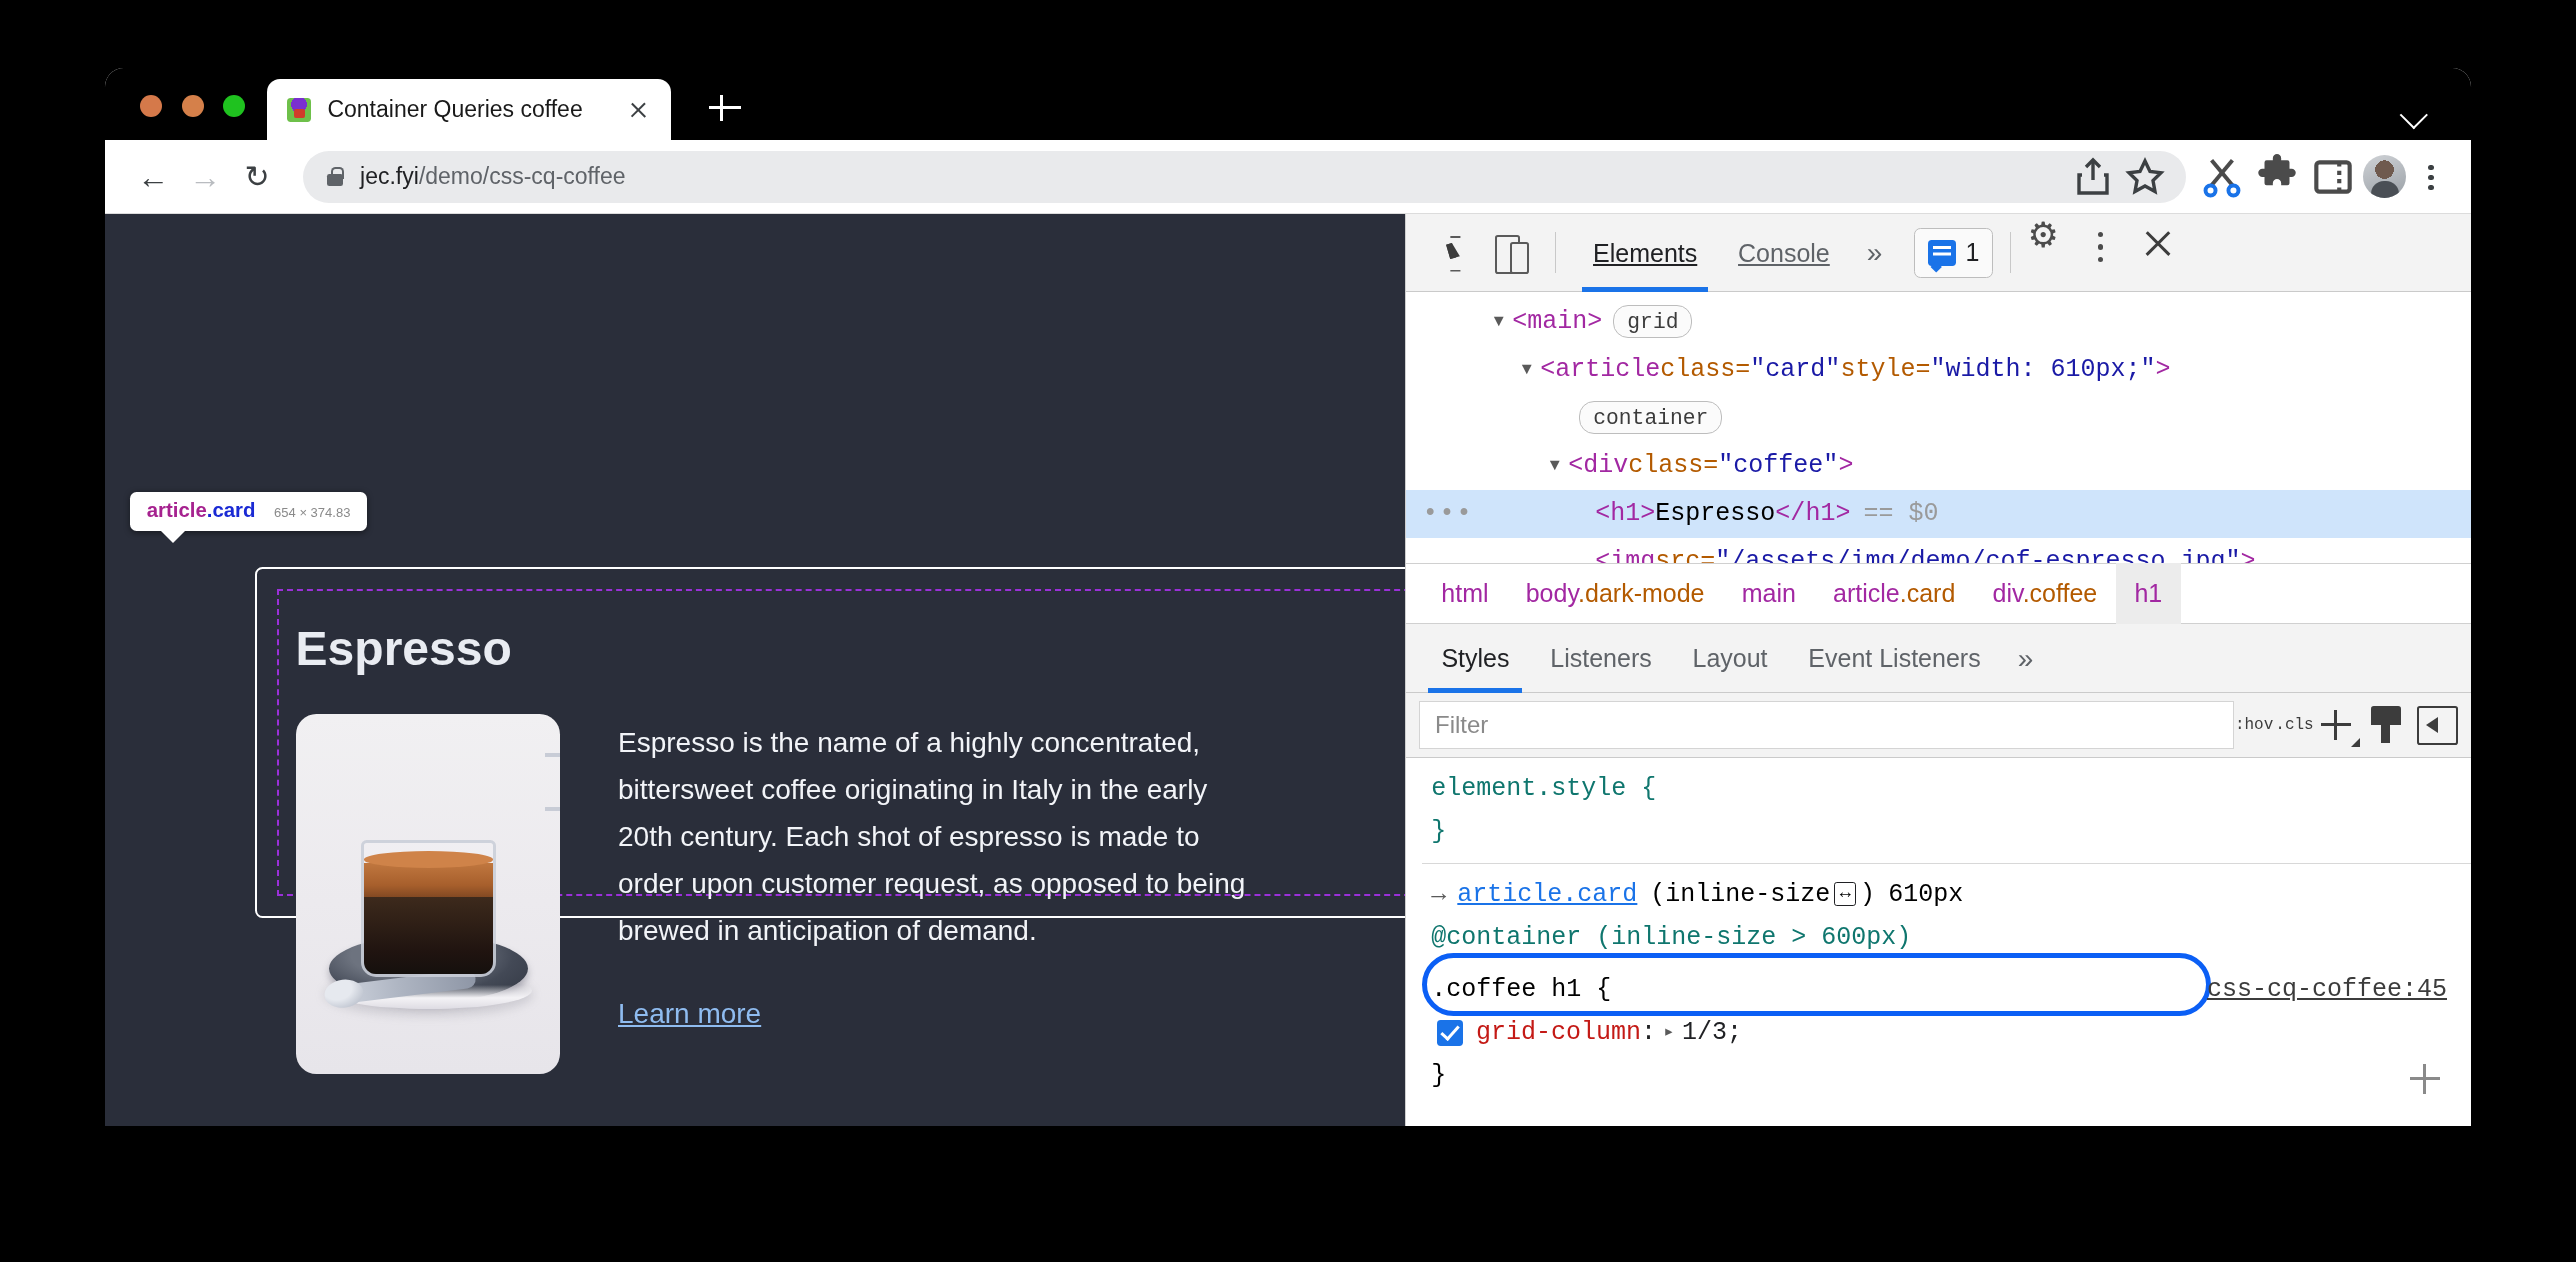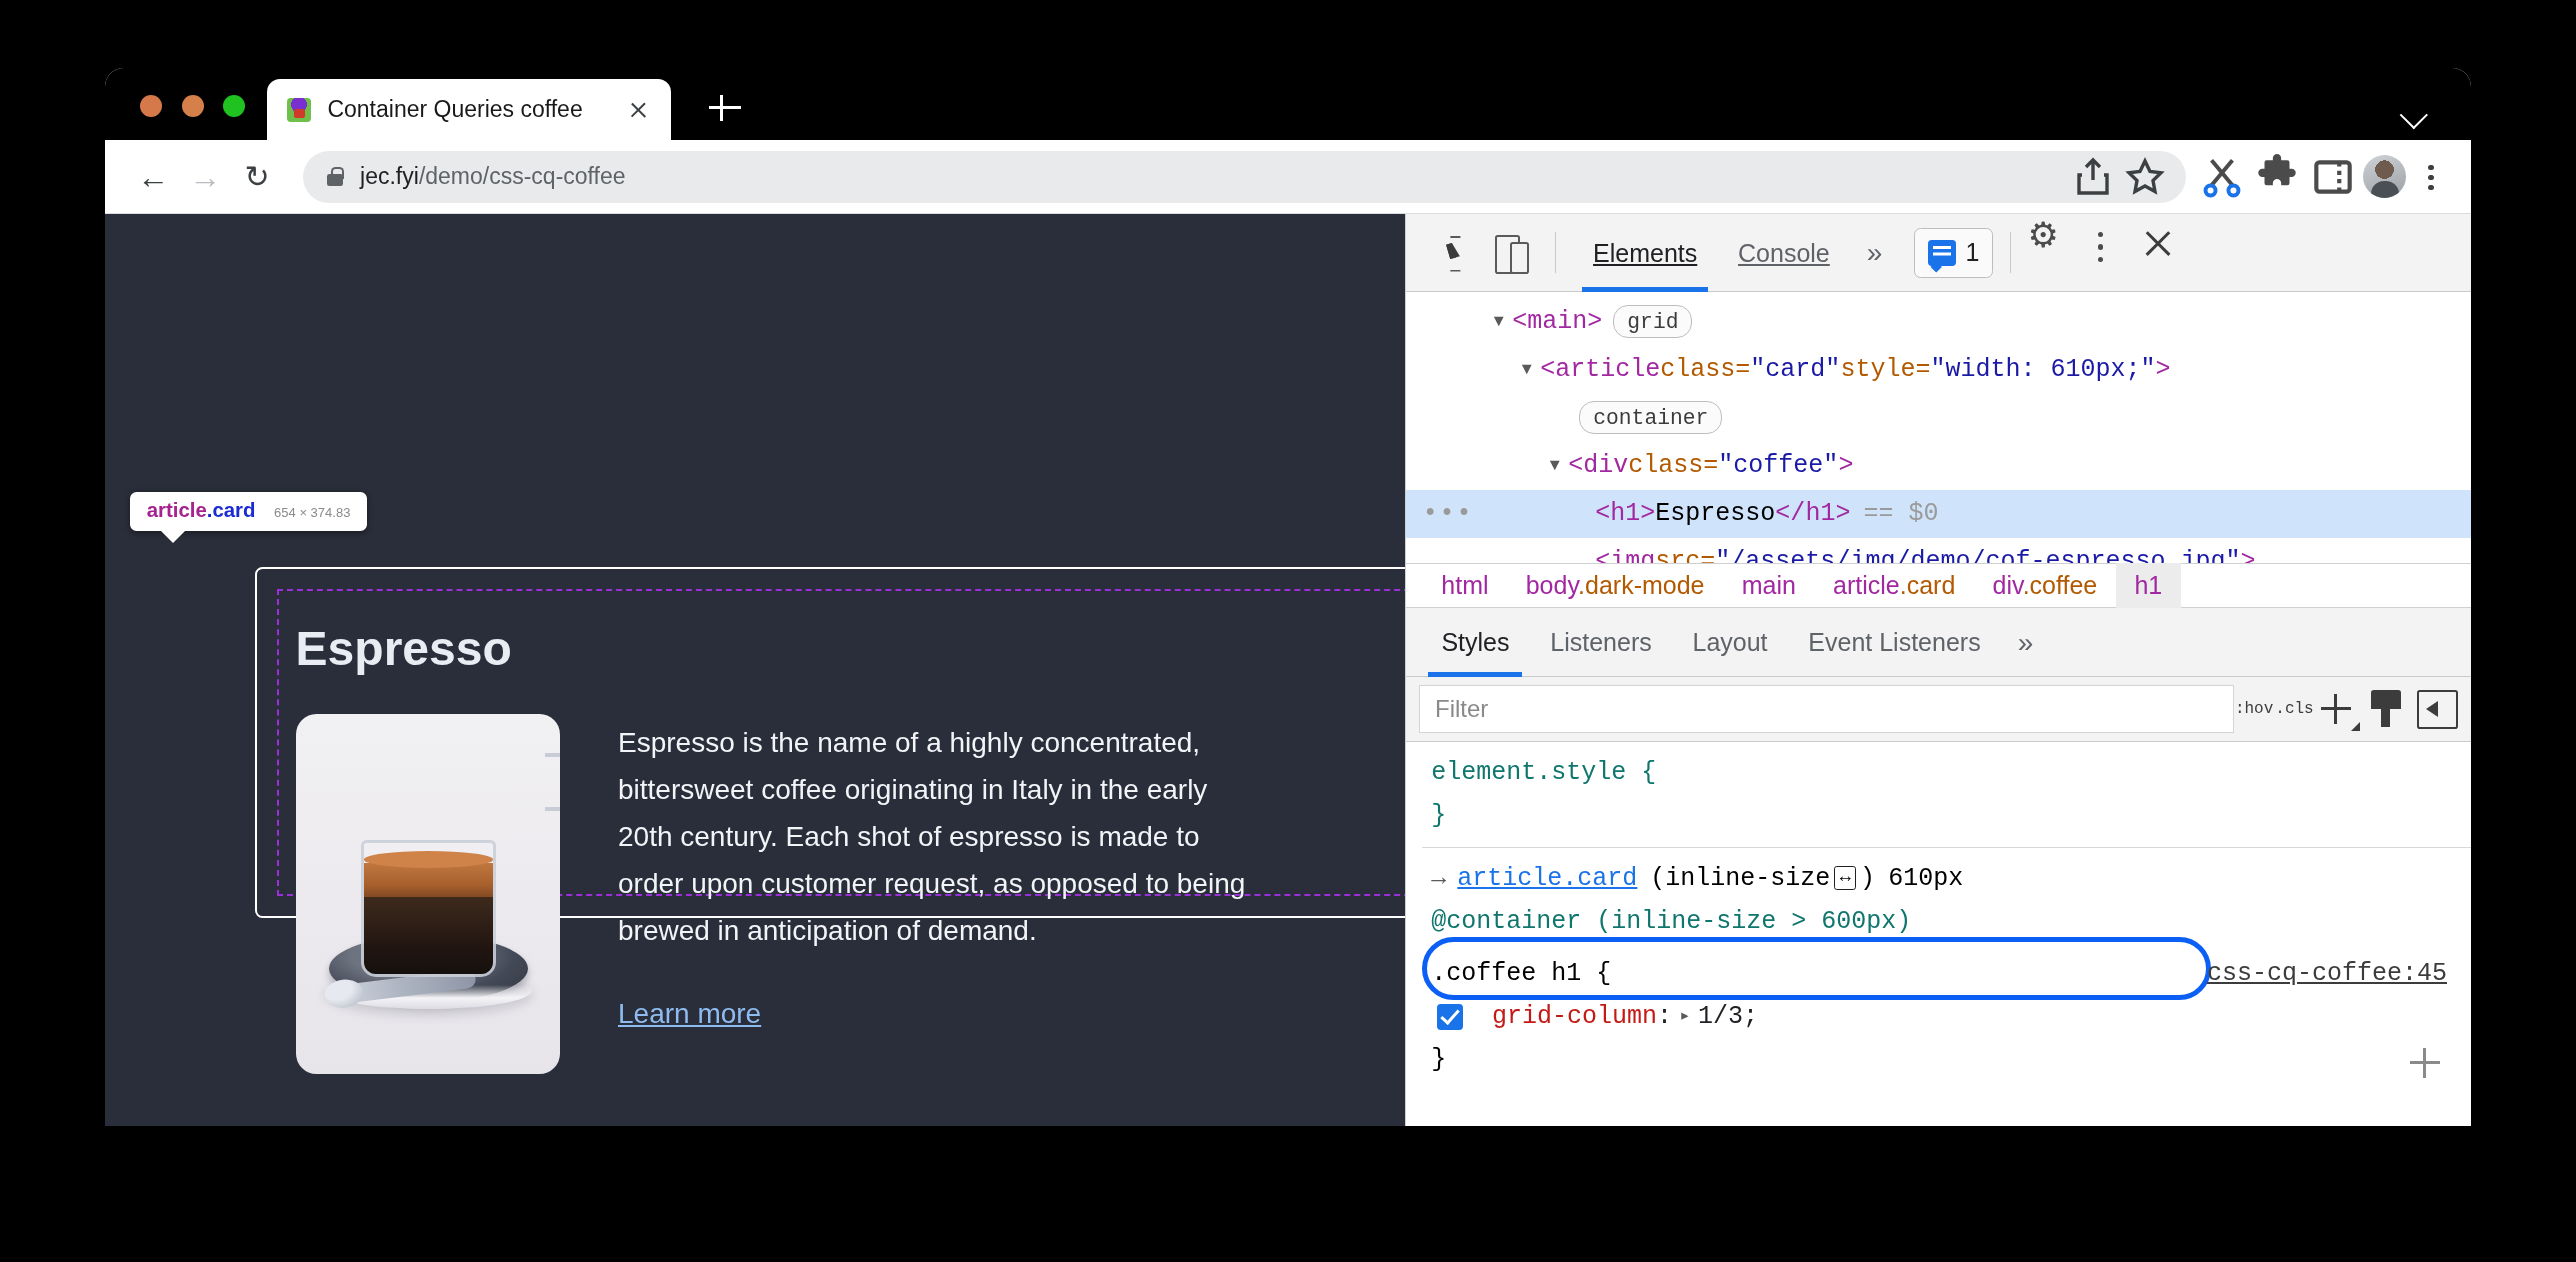--- a/index.html
+++ b/index.html
@@ -374,21 +374,21 @@
   .badge-pill {
     display:inline-block; border:1.4px solid #bdbdbd; border-radius:15px;
     padding: 0.9px 13px; font-size:21.3px; color:#3c3c3c; background:#fbfbfb;
     margin-left: 11px; line-height: 30px;
   }
   .eq-dollar { color:#9a9a9a; margin-left:13px; }
   .link-val { color:#1a1aa6; text-decoration: underline; }
 
   
   #dom-breadcrumb {
-    flex:0 0 auto; height: 45px;
+    flex:0 0 auto; height: 61px;
     border-top: 0.9px solid #d0d0d0; border-bottom: 0.9px solid #d0d0d0;
     background:#ffffff;
     display:flex; align-items:center; padding-left: 16.7px; gap: 0;
     font-size: 25px;
   }
   .crumb { padding: 0 18.6px; height:61px; line-height:61px; color:#a228a2; white-space:nowrap; }
   .crumb .ccls { color:#b35a00; }
   .crumb.active { background:#ececec; }
 
   
@@ -436,21 +436,21 @@
     background:#ffffff;
     position: relative;
     padding-left: 11px;
     border-left: 5.6px solid #ffffff;
   }
   .rule-block { padding: 9.3px 0 9.3px 9.3px; position:relative; }
   .rule-block + .rule-block { border-top: 0.9px solid #d8d8d8; }
   .sel-gray { color:#0f766e; }
   .rline { white-space:nowrap; display:flex; align-items:center; }
   .src-link { margin-left:auto; color:#3c3c3c; text-decoration: underline; padding-right: 24px; font-size:25px; }
-  .prop-name { color:#c41a16;margin-left:16px; }
+  .prop-name { color:#c41a16; }
   .prop-val  { color:#202124; }
   .chk {
     width:26px; height:26px; background:#1a73e8; border-radius:3.7px; position:relative;
     display:inline-block; vertical-align:-3.7px; margin-right:13px; flex:0 0 auto;
   }
   .chk::after{
     content:""; position:absolute; left:8.4px; top:2.8px; width:7.4px; height:15px;
     border:solid #fff; border-width: 0 3px 3px 0; transform: rotate(42deg);
   }
   .disc { color:#5a5a5a; font-size:18.6px; margin: 0 7.4px; }

